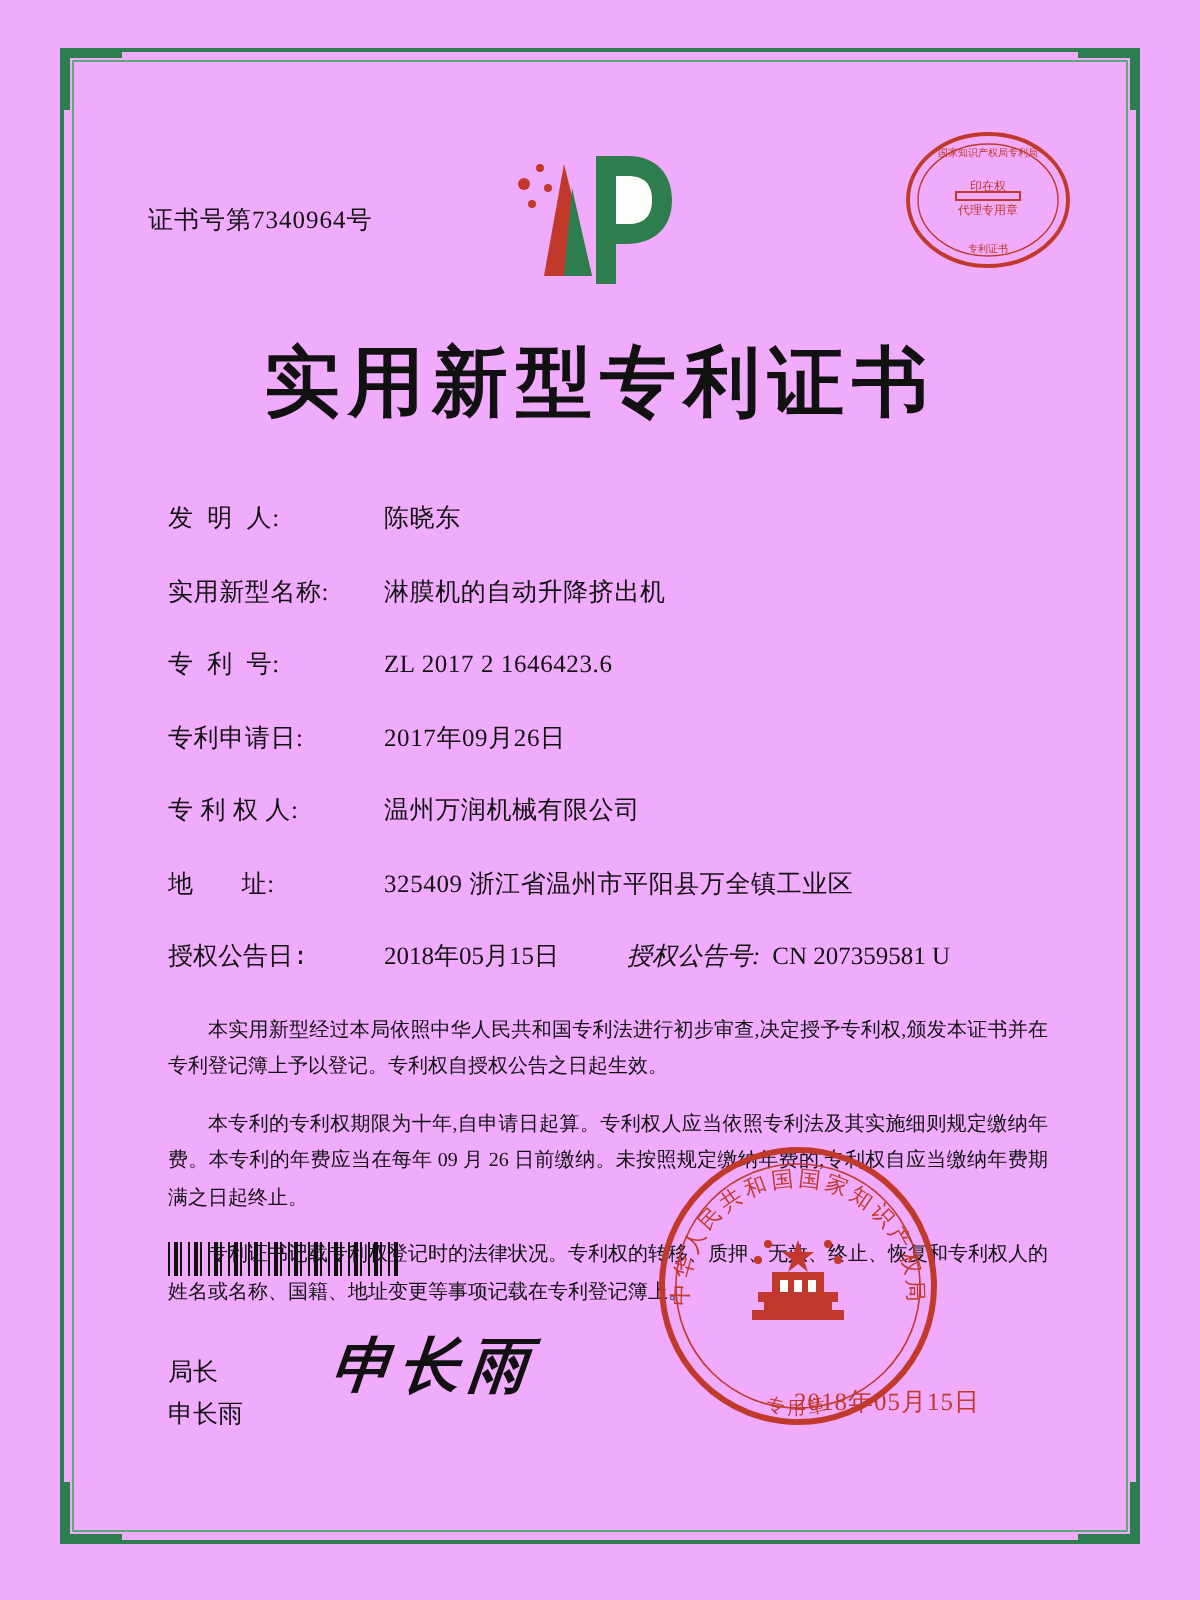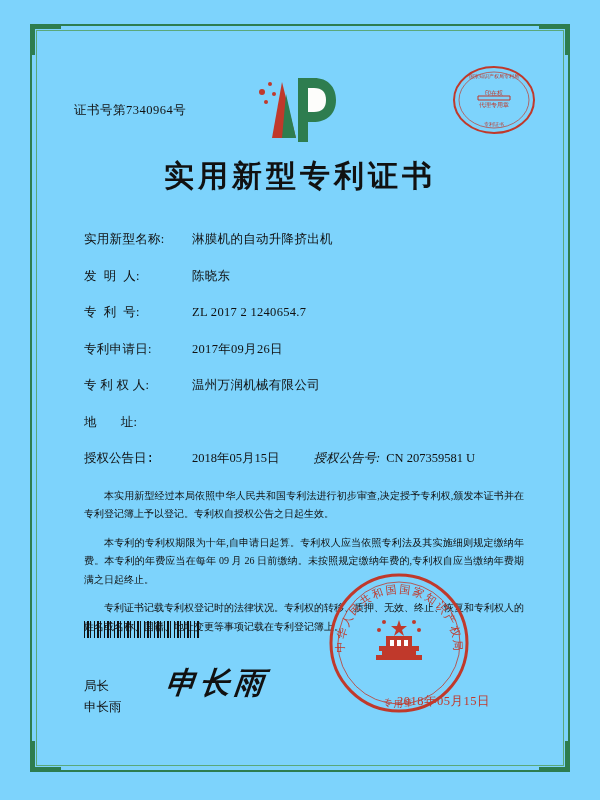--- a/index.html
+++ b/index.html
@@ -11,21 +11,21 @@
     width: 600px;
     height: 800px;
     font-family: "Liberation Serif", serif;
     color: #1a1a1a;
     overflow: hidden;
   }
   .page {
     position: relative;
     width: 600px;
     height: 800px;
-    background: #7dd3fc;
+    background: #f0abfc;
     box-sizing: border-box;
   }
   
   .border-outer {
     position: absolute;
     left: 30px;
     top: 24px;
     right: 30px;
     bottom: 28px;
     border: 2px solid #2e7d4f;
@@ -83,24 +83,24 @@
   .seal-top {
     position: absolute;
     right: 12px;
     top: 18px;
     width: 92px;
     height: 76px;
   }
 
   .main-title {
     text-align: center;
-    font-size: 30px;
+    font-size: 38px;
     font-weight: bold;
     letter-spacing: 4px;
-    margin-top: 0;
+    margin-top: 10px;
     color: #111;
     font-family: "Liberation Serif", serif;
   }
 
   .fields {
     margin-top: 34px;
     padding-left: 36px;
     padding-right: 20px;
   }
   .field {
@@ -256,46 +256,47 @@
           <text x="46" y="64" font-size="5" fill="#c0392b" text-anchor="middle" font-family="'Liberation Serif',serif">专利证书</text>
         </svg>
       </div>
     </div>
 
     <div class="main-title">实用新型专利证书</div>
 
     <div class="fields">
 
       <div class="field">
+        <span class="lab">发  明  人:</span>
+        <span class="val">陈晓东</span>
+      </div>
+
+      <div class="field">
         <span class="lab">实用新型名称:</span>
         <span class="val">淋膜机的自动升降挤出机</span>
       </div>
 
       <div class="field">
-        <span class="lab">发  明  人:</span>
-        <span class="val">陈晓东</span>
-      </div>
-
-      <div class="field">
         <span class="lab">专  利  号:</span>
-        <span class="val">ZL 2017 2 1240654.7</span>
+        <span class="val">ZL 2017 2 1646423.6</span>
       </div>
 
       <div class="field">
         <span class="lab">专利申请日:</span>
         <span class="val">2017年09月26日</span>
       </div>
 
       <div class="field">
         <span class="lab">专 利 权 人:</span>
         <span class="val">温州万润机械有限公司</span>
       </div>
 
       <div class="field">
         <span class="lab">地       址:</span>
+        <span class="val">325409 浙江省温州市平阳县万全镇工业区</span>
       </div>
 
       <div class="field-inline">
         <span class="lab" style="width:108px;flex:0 0 108px;font-family:Liberation Mono, monospace;">授权公告日:</span>
         <span>2018年05月15日</span>
         <span class="lab2">授权公告号:</span>
         <span>CN 207359581 U</span>
       </div>
 
     </div>

